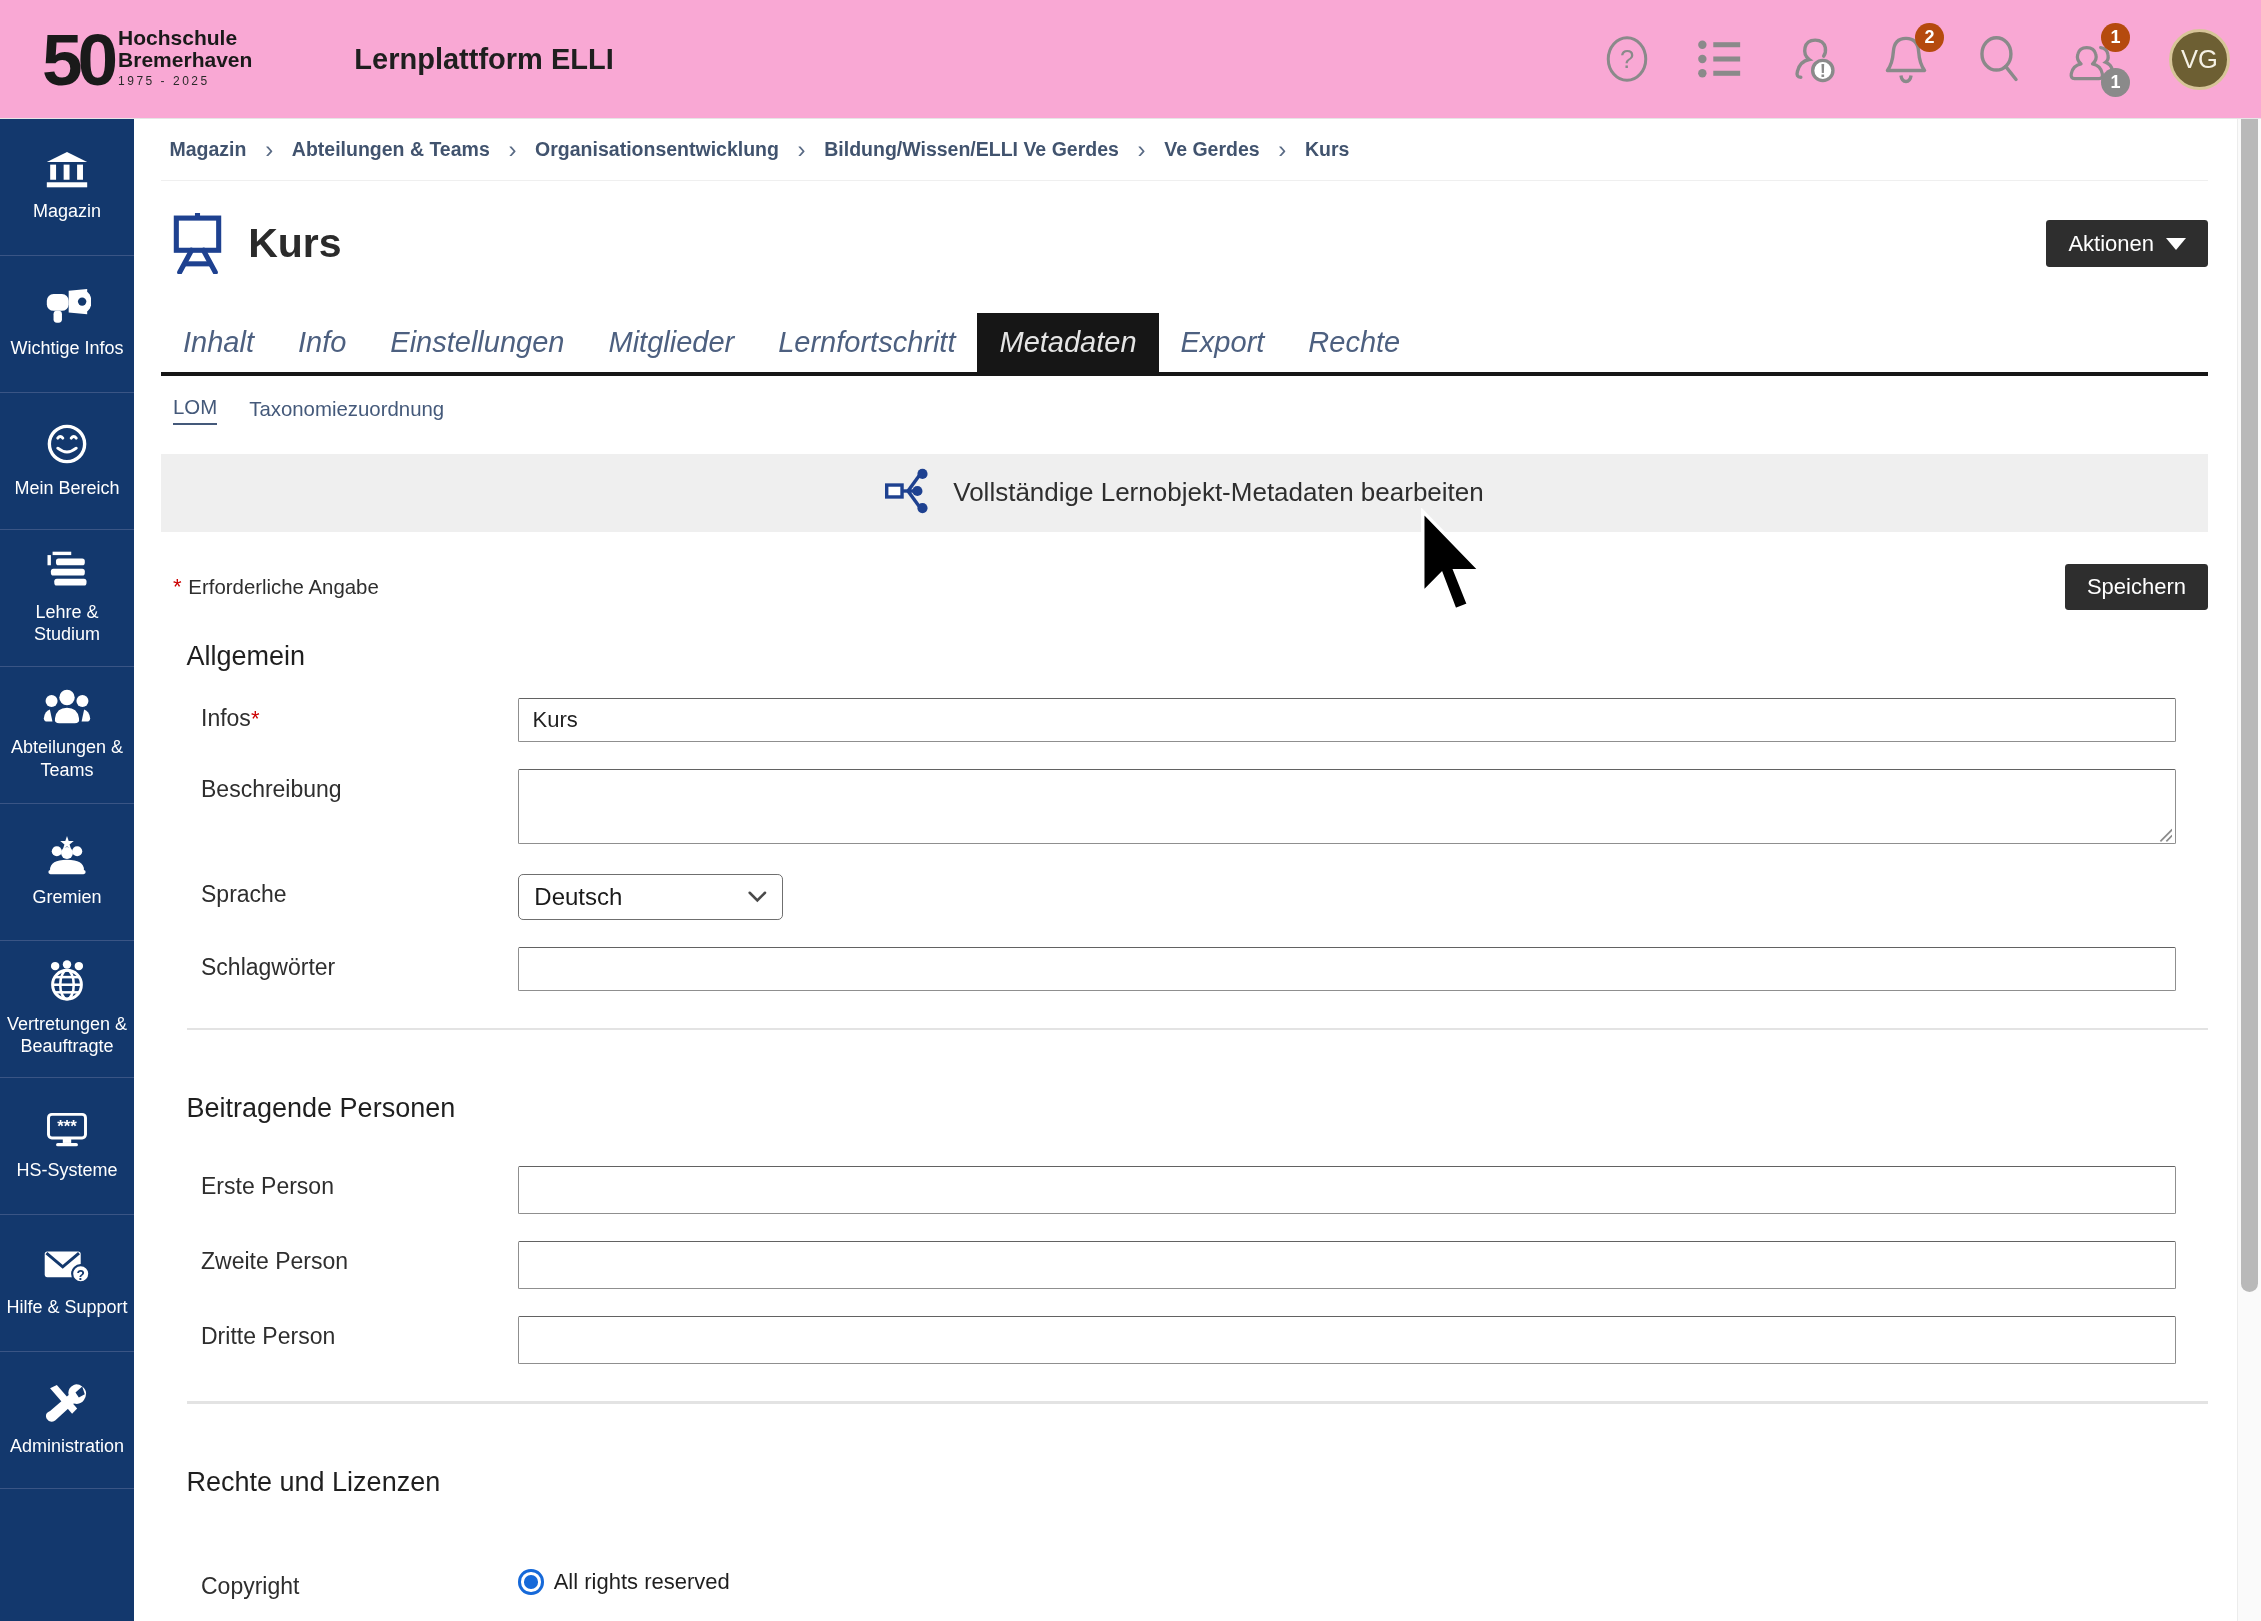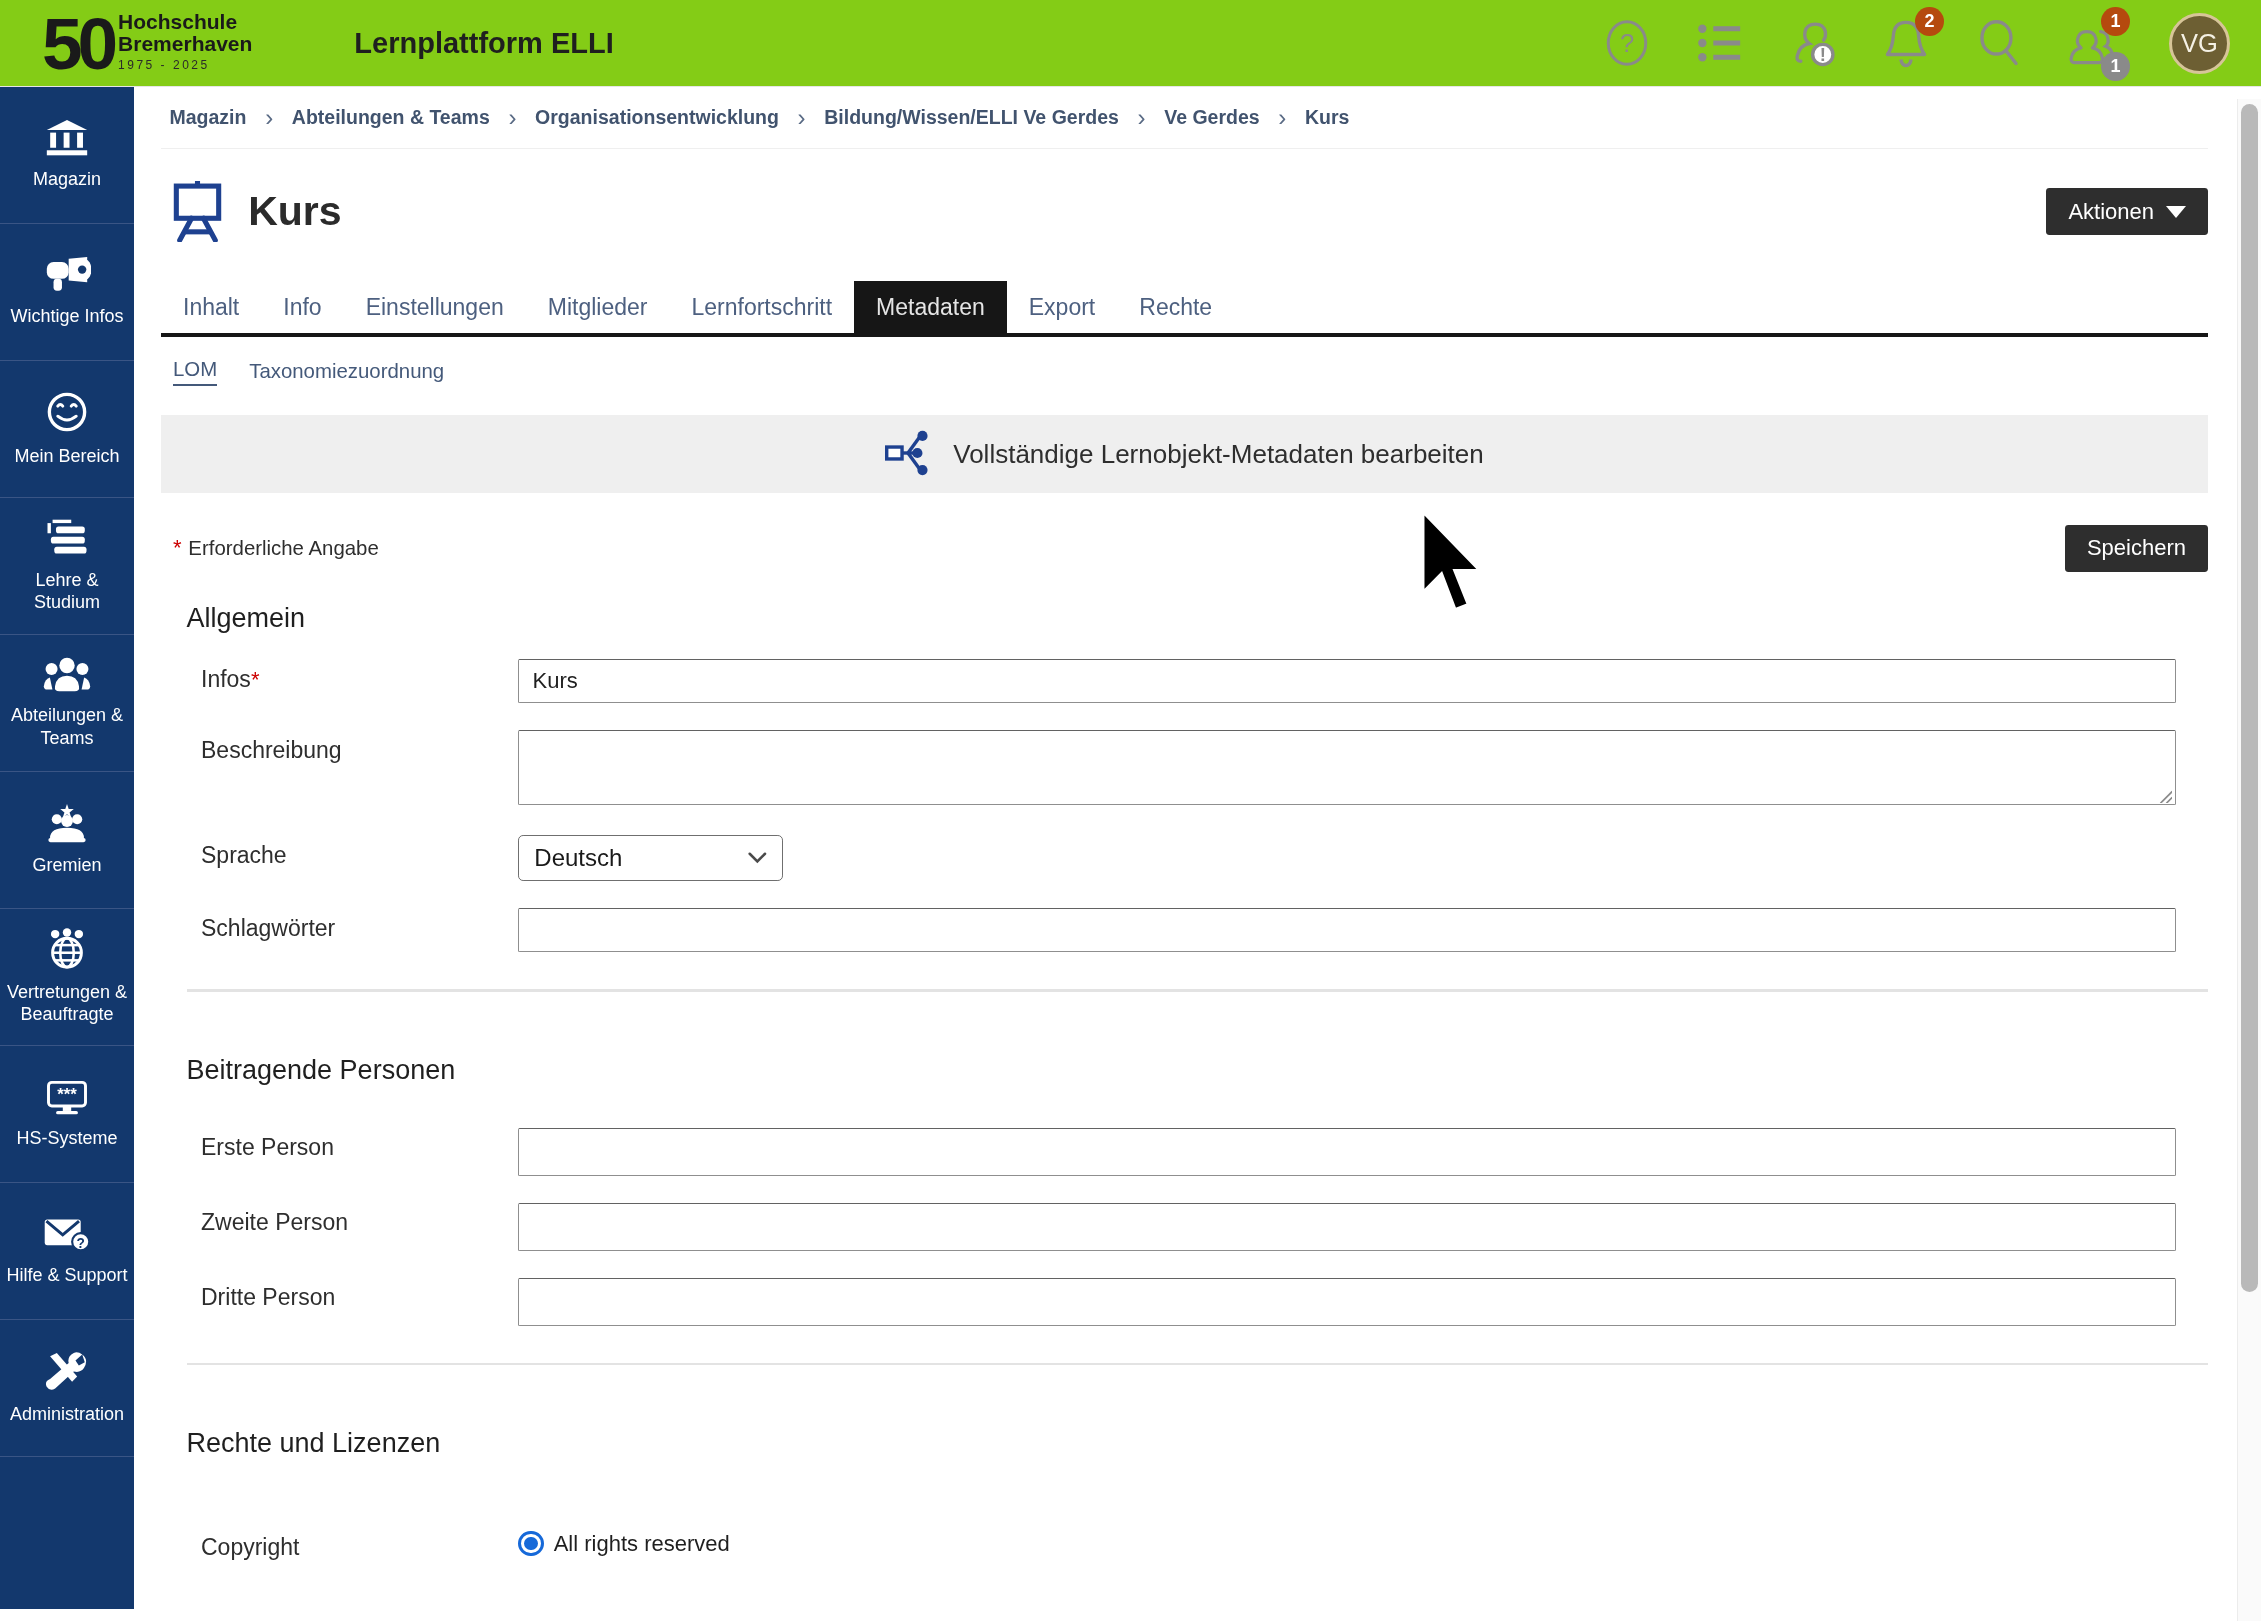--- a/index.html
+++ b/index.html
@@ -5,21 +5,21 @@
   * { box-sizing: border-box; margin: 0; padding: 0; }
   html,body { width: 2261px; height: 1621px; }
   body {
     font-family: "Liberation Sans", "DejaVu Sans", sans-serif;
     background: #ffffff; color: #2e2e2e; overflow: hidden;
   }
   .app { position: relative; width: 2261px; height: 1621px; overflow: hidden; }
 
   
   .header {
-    height: 87px; background: #84cc16; display: flex; align-items: center;
+    height: 119px; background: #f9a8d4; display: flex; align-items: center;
     padding: 0 31px 0 42px; border-bottom: 0.8px solid #e6e6e6; position: relative; z-index: 5;
   }
   .logo { display: flex; align-items: flex-end; gap: 5.1px; }
   .logo-50 { font-size: 73px; font-weight: 800; letter-spacing: -5.1px; color: #1a1a1a; line-height: 0.85; }
   .logo-text { display: flex; flex-direction: column; padding-bottom: 3.4px; }
   .logo-line { font-size: 21px; font-weight: 700; color: #1a1a1a; line-height: 1.05; }
   .logo-years { font-size: 12px; color: #2a2a2a; letter-spacing: 2.5px; margin-top: 3.4px; }
   .app-title { font-size: 29px; font-weight: 700; color: #1f1f1f; margin-left: 102px; }
   .header-spacer { flex: 1; }
   .hicons { display: flex; align-items: center; gap: 44px; }
@@ -66,21 +66,21 @@
   .btn-dark {
     background: #2e2e2e; color: #ffffff; font-size: 22px; border: none; border-radius: 3.4px;
     padding: 10.2px 22px; cursor: pointer; display: inline-flex; align-items: center; gap: 12px;
     font-family: "Liberation Sans", sans-serif;
   }
   .caret-down { width: 0; height: 0; border-left: 10.2px solid transparent; border-right: 10.2px solid transparent; border-top: 12px solid #ffffff; }
 
   
   .tabs { display: flex; align-items: flex-end; margin-top: 39px; border-bottom: 4.2px solid #161616; }
   .tab {
-    font-size: 23px; color: #4d6080; padding: 13.6px 22px; cursor: pointer; white-space: nowrap; line-height: 1.1;
+    font-size: 29px; color: #4d6080; padding: 13.6px 22px; cursor: pointer; white-space: nowrap; line-height: 1.1; font-style: italic;
   }
   .tab.active { background: #161616; color: #e5e5e5; }
   .subtabs { display: flex; gap: 32px; margin-top: 20.4px; padding-left: 12px; align-items: flex-end; }
   .subtab { font-size: 20.4px; color: #44597a; cursor: pointer; padding-bottom: 3.4px; }
   .subtab.active { border-bottom: 2.5px solid #44597a; font-weight: 400; }
 
   
   .banner {
     margin-top: 29px; height: 78px; background: #efefef; display: flex; align-items: center; justify-content: center; gap: 22px;
     cursor: pointer;

